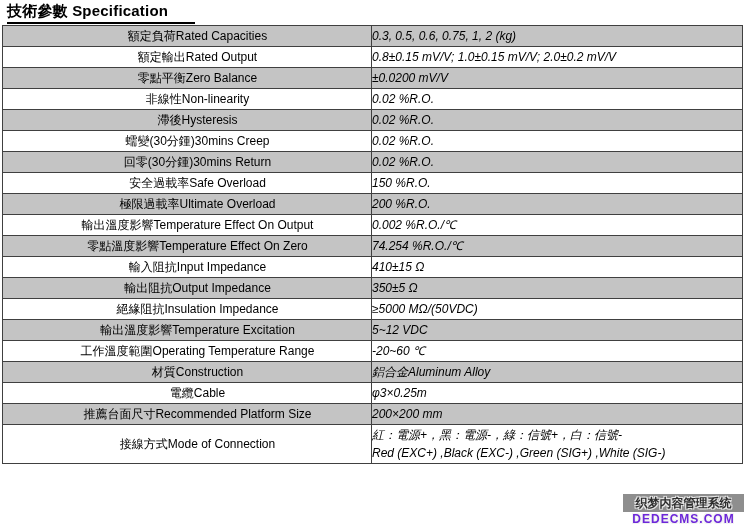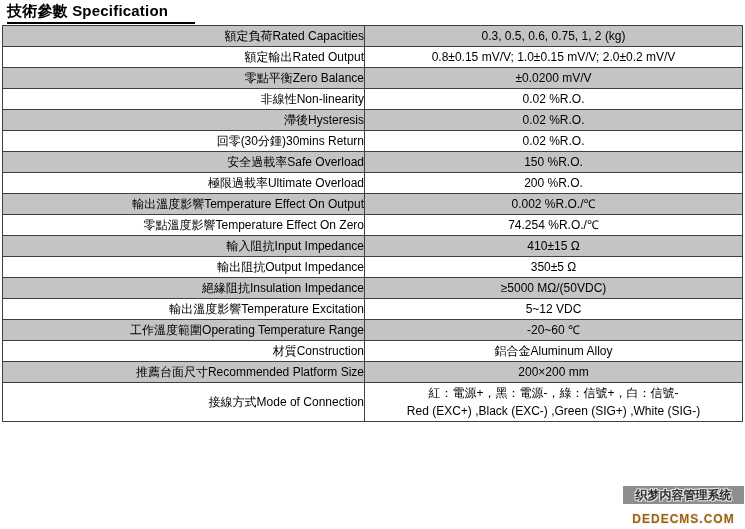--- a/index.html
+++ b/index.html
@@ -38,25 +38,26 @@
     font-size: 12px;
     height: 20px;
     padding: 0;
     vertical-align: middle;
     background: #ffffff;
     overflow: hidden;
     white-space: nowrap;
   }
   table.spec td.label {
     width: 347px;
-    text-align: right;
-    padding-left: 14px;
+    text-align: center;
+    padding-left: 21px;
   }
   table.spec td.value {
-    text-align: center;
+    text-align: left;
+    font-style: italic;
   }
   table.spec tr:nth-child(odd) td { background: #c4c4c4; }
   table.spec tr.tall td { height: 38px; }
   .val-line { line-height: 18px; }
   .watermark {
     position: absolute;
     right: 1px;
     bottom: 4px;
     width: 121px;
     text-align: center;
@@ -66,25 +67,25 @@
   .wm-line1 {
     background: #8e8e8e;
     color: #2d2d2d;
     font-weight: bold;
     font-size: 12px;
     padding: 3px 1px 3px 1px;
     text-shadow: 1px 1px 0 #e6e6e6, -1px -1px 0 #e6e6e6, 1px -1px 0 #e6e6e6, -1px 1px 0 #e6e6e6;
     white-space: nowrap;
   }
   .wm-line2 {
-    color: #a16207;
+    color: #6d28d9;
     font-weight: bold;
     font-size: 12px;
     letter-spacing: 1px;
-    margin-top: 9px;
+    margin-top: 1px;
     text-shadow: 1px 1px 0 #f2f2f2, -1px -1px 0 #f2f2f2, 1px -1px 0 #f2f2f2, -1px 1px 0 #f2f2f2;
     white-space: nowrap;
   }
 </style>
 </head>
 <body>
 
 <div class="page">
 
   <div class="title">技術參數 Specification</div>
@@ -115,20 +116,26 @@
             <div class="val-line">0.02 %R.O.</div>
           </td>
         </tr>
         <tr>
           <td class="label">滯後Hysteresis</td>
           <td class="value">
             <div class="val-line">0.02 %R.O.</div>
           </td>
         </tr>
         <tr>
+          <td class="label">蠕變(30分鍾)30mins Creep</td>
+          <td class="value">
+            <div class="val-line">0.02 %R.O.</div>
+          </td>
+        </tr>
+        <tr>
           <td class="label">回零(30分鍾)30mins Return</td>
           <td class="value">
             <div class="val-line">0.02 %R.O.</div>
           </td>
         </tr>
         <tr>
           <td class="label">安全過載率Safe Overload</td>
           <td class="value">
             <div class="val-line">150 %R.O.</div>
           </td>
@@ -178,20 +185,26 @@
         <tr>
           <td class="label">工作溫度範圍Operating Temperature Range</td>
           <td class="value">
             <div class="val-line">-20~60 ℃</div>
           </td>
         </tr>
         <tr>
           <td class="label">材質Construction</td>
           <td class="value">
             <div class="val-line">鋁合金Aluminum Alloy</div>
+          </td>
+        </tr>
+        <tr>
+          <td class="label">電纜Cable</td>
+          <td class="value">
+            <div class="val-line">φ3×0.25m</div>
           </td>
         </tr>
         <tr>
           <td class="label">推薦台面尺寸Recommended Platform Size</td>
           <td class="value">
             <div class="val-line">200×200 mm</div>
           </td>
         </tr>
         <tr class="tall">
           <td class="label">接線方式Mode of Connection</td>

